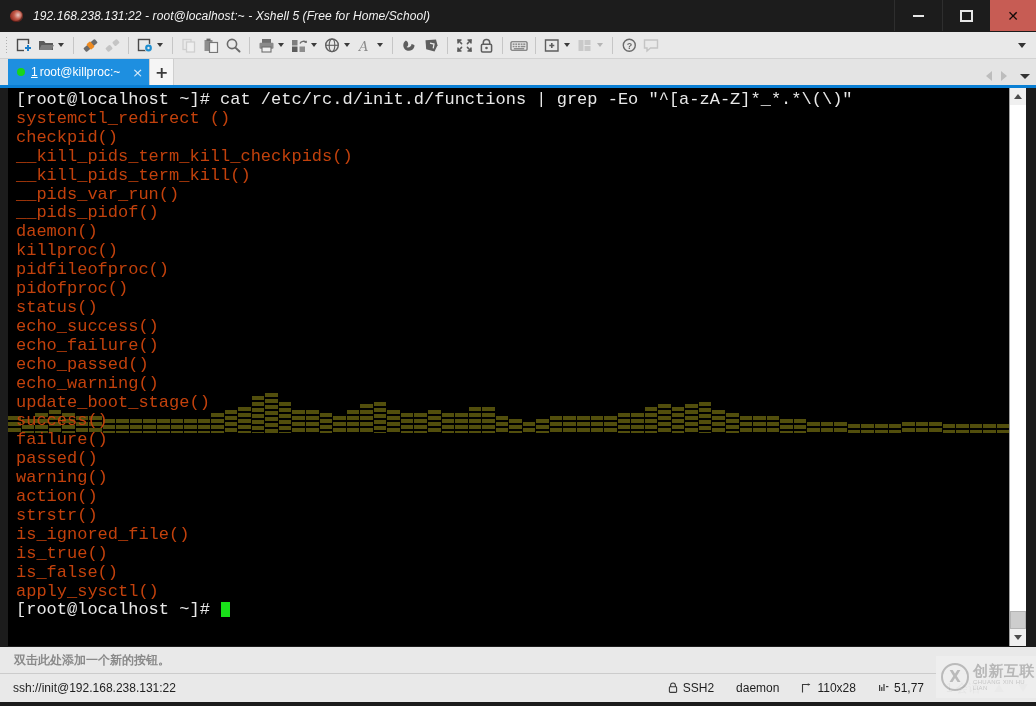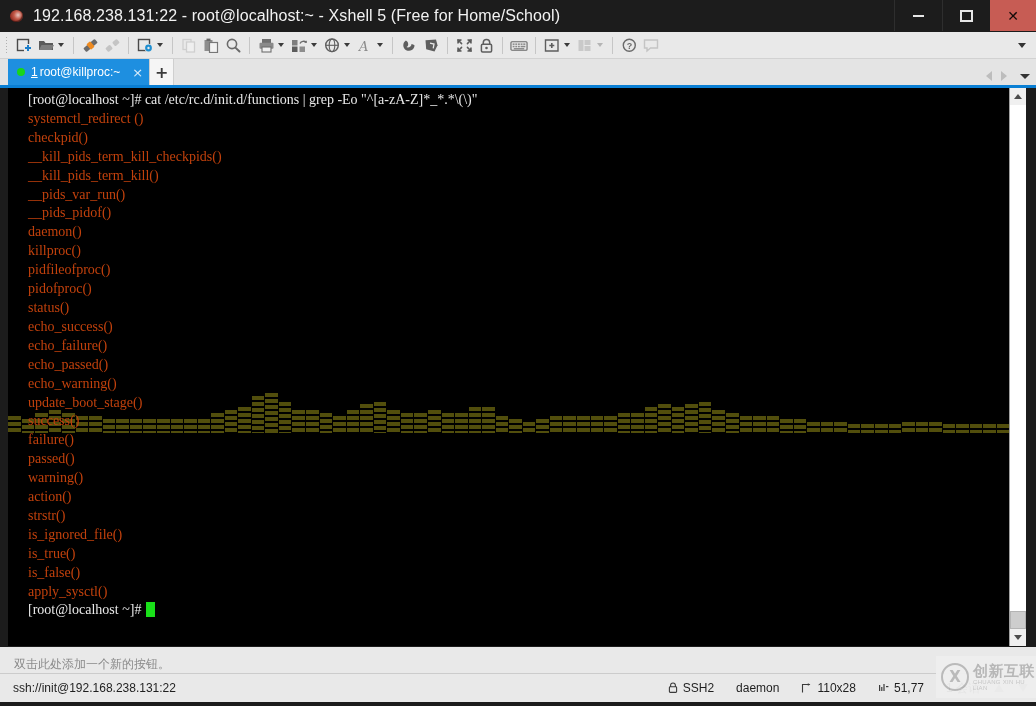--- a/index.html
+++ b/index.html
@@ -44,24 +44,25 @@
   .title-icon .shell {
     position: absolute;
     left: 1px; top: 2px;
     width: 13px; height: 12px;
     background: radial-gradient(circle at 62% 42%, #e8c9c4 0%, #c45a4a 38%, #8e2b22 75%, #5c1a14 100%);
     border-radius: 60% 58% 54% 62% / 62% 56% 60% 54%;
     box-shadow: inset -1px -1px 1px rgba(0,0,0,.5);
   }
   .title-text {
     color: #f2f2f2;
-    font-size: 16px;
+    font-size: 12px;
     letter-spacing: .1px;
     white-space: nowrap;
     flex: 0 0 auto;
+    font-style: italic;
   }
   .win-controls {
     position: absolute;
     right: 0; top: 0;
     height: 31px;
     display: flex;
   }
   .win-btn {
     width: 47px;
     height: 31px;
@@ -241,24 +242,24 @@
   .term-left-pad { width: 8px; background: #1c1c1c; flex: 0 0 auto; }
   .term {
     flex: 1 1 auto;
     background: #000000;
     position: relative;
     overflow: hidden;
     padding-top: 3px;
     box-sizing: border-box;
   }
   .term-lines {
-    font-family: Liberation Serif, serif;
-    font-size: 14px;
+    font-family: Liberation Mono, monospace;
+    font-size: 17px;
     line-height: 18.9px;
-    padding-left: 20px;
+    padding-left: 8px;
     white-space: pre;
     position: relative;
     z-index: 2;
   }
   .tl { color: #c2410c; }
   .tl.prompt { color: #e8e8e8; }
   .cursor-block {
     display: inline-block;
     width: 9px;
     height: 15px;
@@ -333,23 +334,24 @@
     box-sizing: border-box;
   }
   .term-right-pad { width: 10px; background: #1c1c1c; flex: 0 0 auto; }
 
   
   .quickbar {
     height: 27px;
     background: #e9e9e9;
     border-top: 1px solid #1c1c1c;
     display: flex;
-    align-items: flex-end;
+    align-items: center;
     flex: 0 0 auto;
     box-sizing: border-box;
+    font-weight: bold;
   }
   .quickbar-text {
     color: #8a8a8a;
     font-size: 12px;
     margin-left: 14px;
   }
   .statusbar {
     height: 29px;
     background: #e9e9e9;
     border-top: 1px solid #cccccc;

